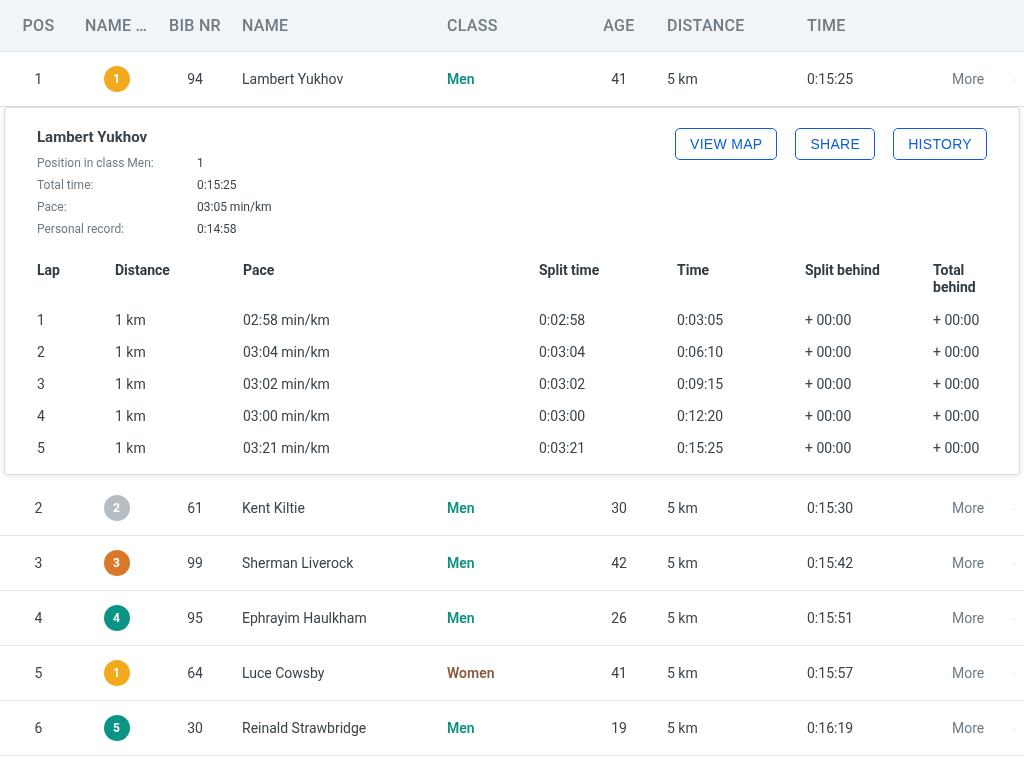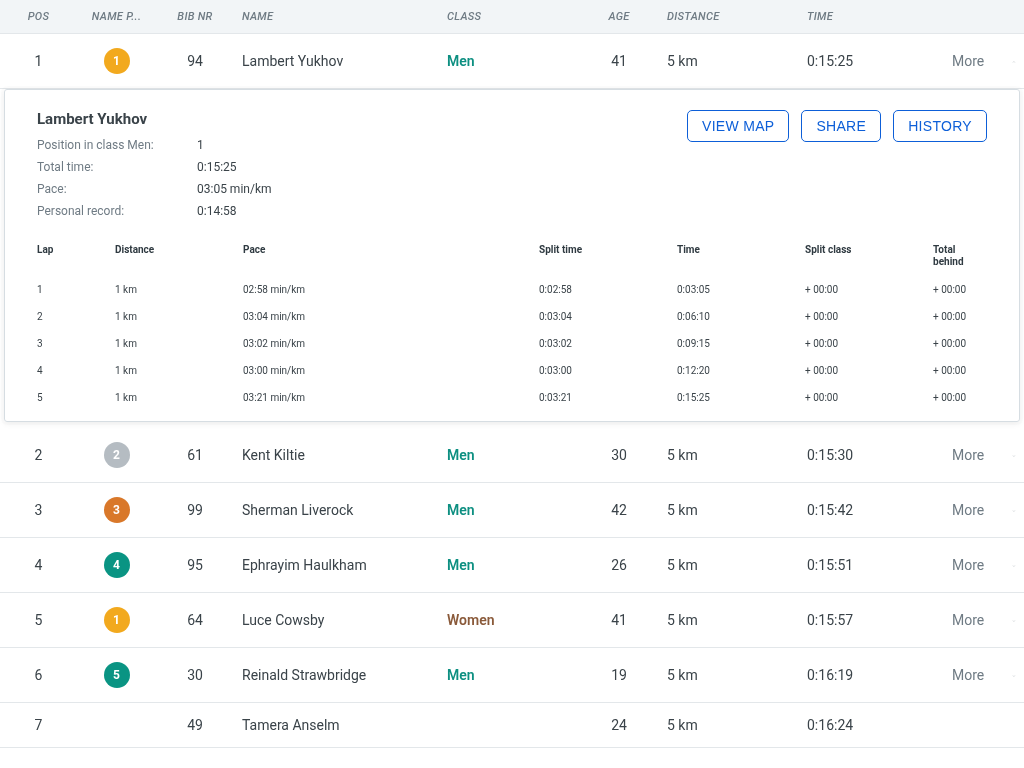--- a/index.html
+++ b/index.html
@@ -13,43 +13,43 @@
     --silver: #b5bcc2;
     --bronze: #d9782a;
     --dark-teal: #0a9483;
     --dark-brown: #70564a;
     --pace-green: #93c993;
     --pace-grey: #868b8f;
     --btn-blue: #0d5fd8;
   }
   html,body{margin:0;padding:0;font-family:-apple-system,BlinkMacSystemFont,"Segoe UI",Roboto,Helvetica,Arial,sans-serif;font-size:14px;color:var(--dark-text);background:#fff;width:1024px;}
   .table{width:100%;border-collapse:collapse;table-layout:fixed;}
-  .header-row th{background:var(--header-bg);color:var(--grey-text);font-weight:500;font-size:11px;text-align:left;padding:10px 8px;letter-spacing:.3px;border-bottom:1px solid var(--border);white-space:nowrap;overflow:hidden;text-overflow:ellipsis;font-style:italic;}
+  .header-row th{background:var(--header-bg);color:var(--grey-text);font-weight:500;font-size:16px;text-align:left;padding:16px 8px;letter-spacing:.3px;border-bottom:1px solid var(--border);white-space:nowrap;overflow:hidden;text-overflow:ellipsis;}
   .header-row th.center{text-align:center;}
   td{padding:14px 8px;border-bottom:1px solid var(--border);vertical-align:middle;font-size:14px;}
   td.center{text-align:center;}
   .badge{display:inline-flex;align-items:center;justify-content:center;width:26px;height:26px;border-radius:50%;color:#fff;font-weight:700;font-size:12px;}
   .b-gold{background:var(--gold);}
   .b-silver{background:var(--silver);}
   .b-bronze{background:var(--bronze);}
   .b-teal{background:var(--dark-teal);}
   .class-men{color:var(--teal);font-weight:600;}
   .class-women{color:var(--brown);font-weight:600;}
   .more-cell{display:flex;align-items:flex-end;justify-content:flex-end;gap:28px;color:var(--grey-text);cursor:pointer;}
   .chev{width:14px;height:14px;stroke:var(--grey-text);stroke-width:2;fill:none;}
   
   .panel-row td{padding:0;border-bottom:none;}
   .panel{position:relative;margin:0 4px 6px 4px;border:1px solid #d6dde2;border-radius:3px;box-shadow:0 0 0 3px rgba(0,0,0,.01),0 2px 6px rgba(0,0,0,.06);padding:20px 32px 10px 32px;}
   .panel-head{display:flex;justify-content:space-between;align-items:flex-start;}
   .panel-name{font-weight:700;font-size:15px;margin-bottom:10px;}
   .kv{display:grid;grid-template-columns:160px auto;row-gap:8px;color:var(--grey-text);font-size:12px;}
   .kv span.val{color:var(--dark-text);}
-  .panel-actions{display:flex;gap:12px;}
+  .panel-actions{display:flex;gap:18px;}
   .btn{border:1.5px solid var(--btn-blue);color:var(--btn-blue);background:#fff;border-radius:5px;padding:7px 14px;font-size:14px;font-weight:500;cursor:pointer;letter-spacing:.3px;}
-  .lap-table{width:100%;margin-top:18px;font-size:10px;}
+  .lap-table{width:100%;margin-top:18px;font-size:14px;}
   .lap-head{display:grid;grid-template-columns:70px 120px 110px 170px 130px 120px 120px 80px;gap:8px;font-weight:700;color:#2f3a41;padding:8px 0;}
   .lap-row{display:grid;grid-template-columns:70px 120px 110px 170px 130px 120px 120px 80px;gap:8px;padding:8px 0;color:var(--dark-text);}
   .pacebar{height:10px;width:115px;background:transparent;position:relative;border-radius:2px;overflow:hidden;}
   .pacebar .fill{position:absolute;left:0;top:0;bottom:0;background:var(--pace-green);}
   .pacebar .rem{position:absolute;right:0;top:0;bottom:0;background:var(--pace-grey);}
   col.pos{width:77px;} col.classp{width:79px;} col.bib{width:78px;}
   col.name{width:205px;} col.class{width:140px;} col.age{width:80px;}
   col.dist{width:140px;} col.time{width:145px;} col.more{width:80px;}
 </style>
 </head>
@@ -123,21 +123,21 @@
               </div>
             </div>
             <div class="lap-table">
               <div class="lap-head">
                 <span>Lap</span>
                 <span>Distance</span>
                 <span>Pace</span>
                 <span></span>
                 <span>Split time</span>
                 <span>Time</span>
-                <span>Split class</span>
+                <span>Split behind</span>
                 <span style="line-height:1.2">Total<br>behind</span>
               </div>
               <div class="lap-row">
                 <span>1</span>
                 <span>1 km</span>
                 <span>02:58 min/km</span>
                 <span><span class="pacebar"><span class="fill" style="width:115px"></span></span></span>
                 <span>0:02:58</span>
                 <span>0:03:05</span>
                 <span>+ 00:00</span>

